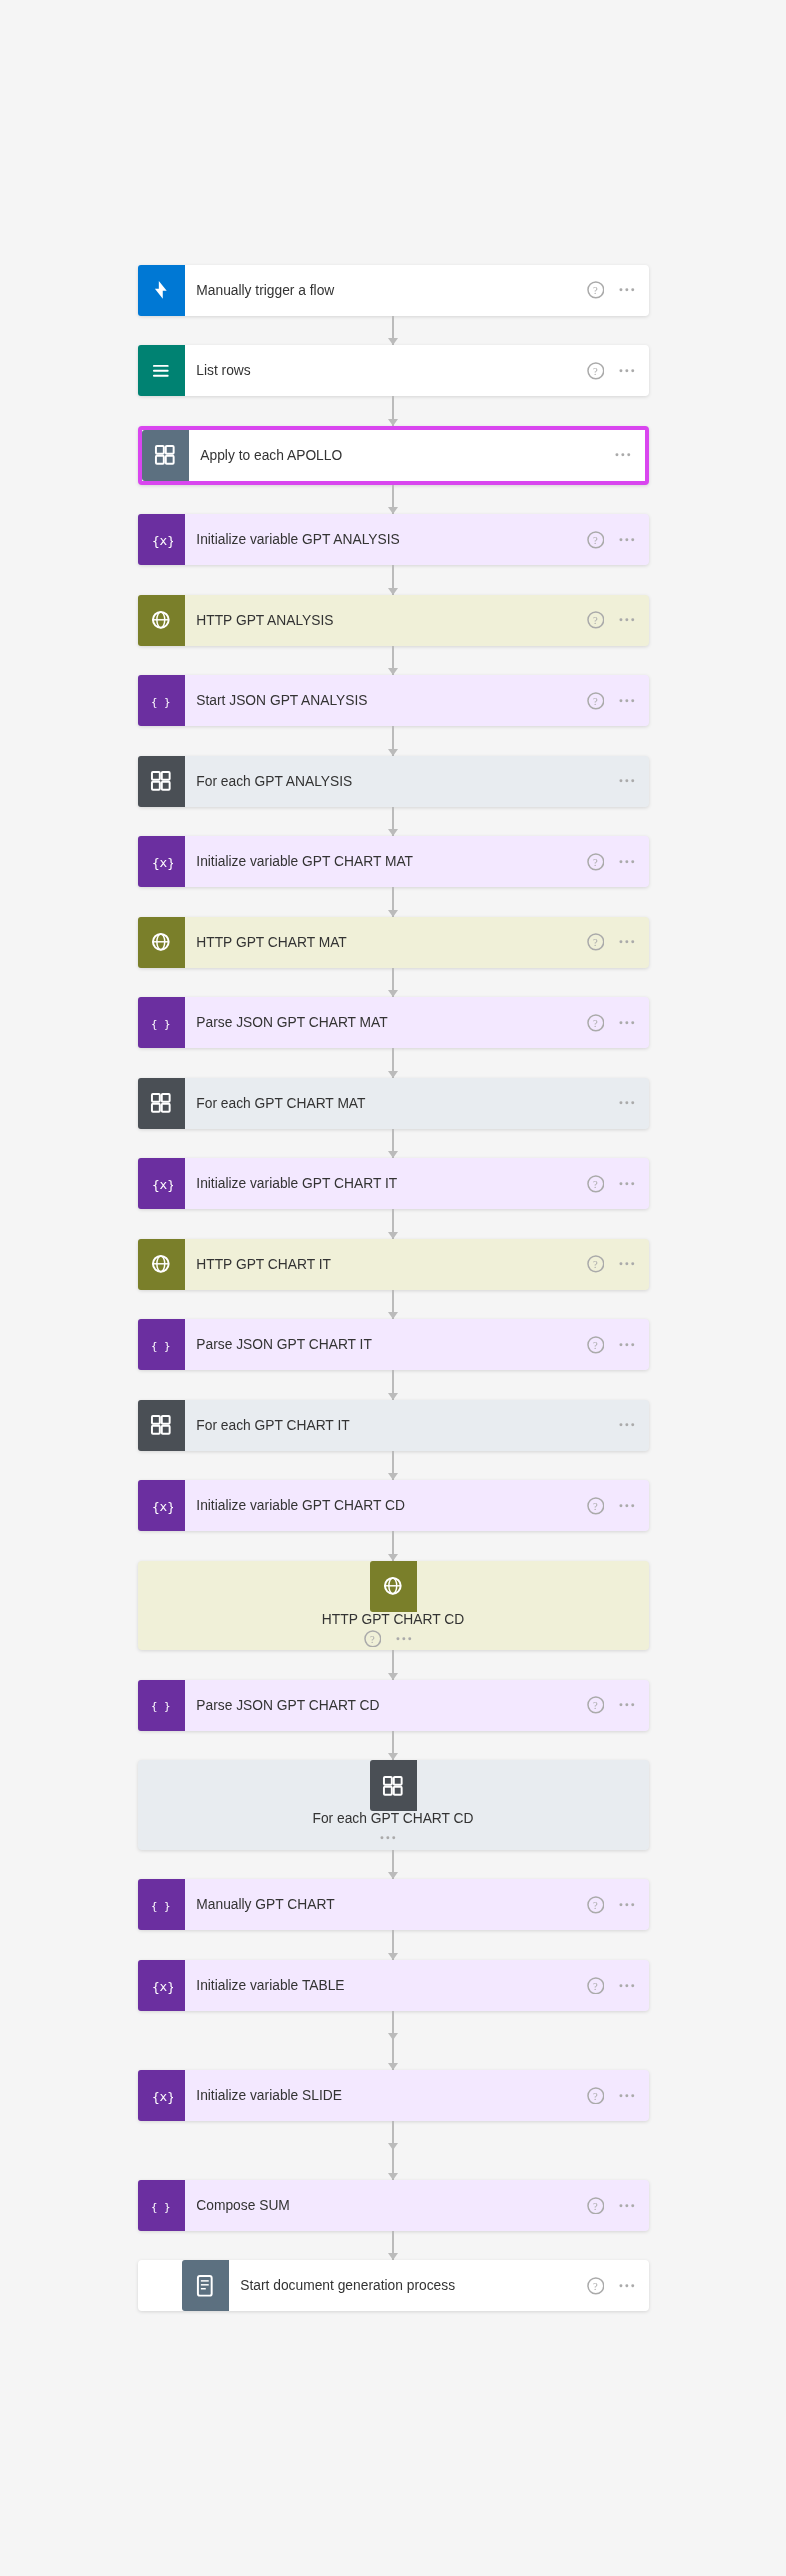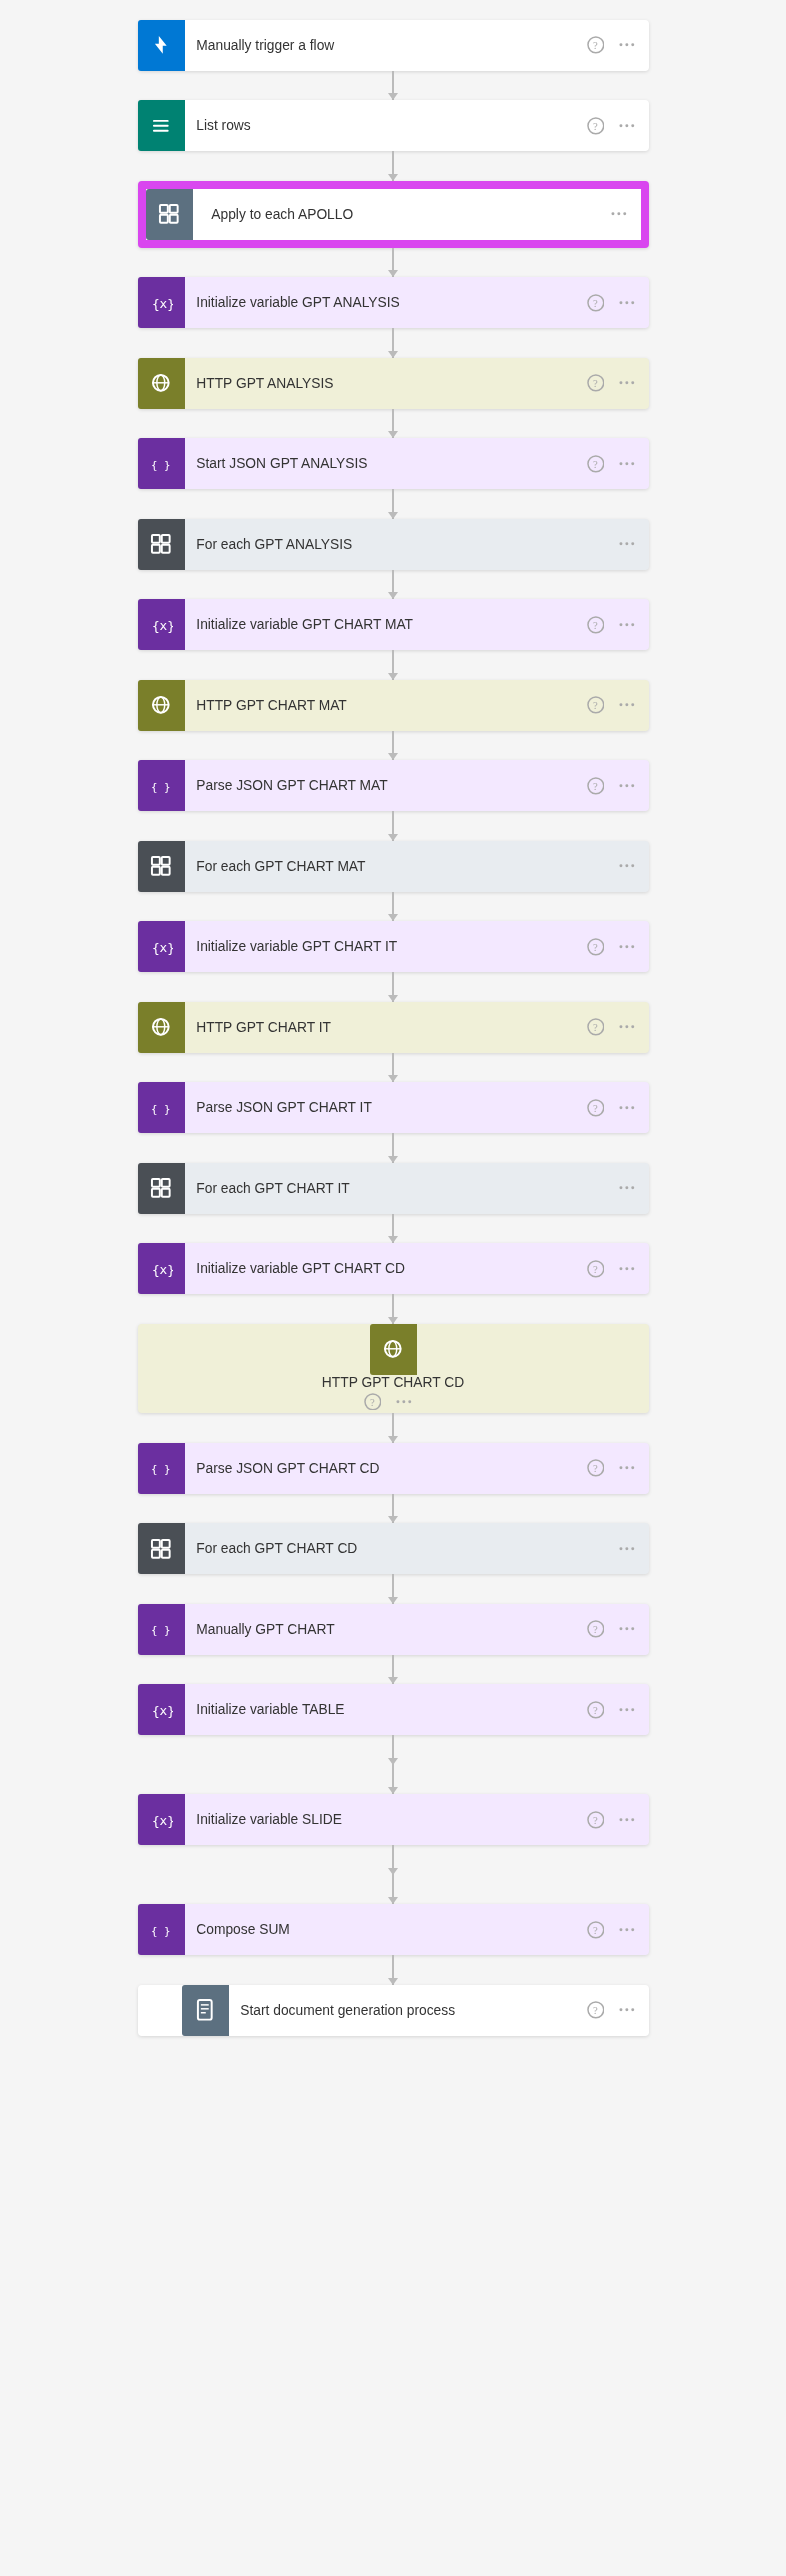--- a/index.html
+++ b/index.html
@@ -10,35 +10,35 @@
       min-height: 2576px;
       display: flex;
       justify-content: center;
       padding: 19.7px 0;
     }
     .flow-container {
       width: 511px;
       display: flex;
       flex-direction: column;
       align-items: center;
+      justify-content: center;
     }
     .step-card {
       width: 100%;
       background: #fff;
       border-radius: 3.9px;
       display: flex;
       align-items: center;
       padding: 0;
       box-shadow: 0 1px 3.9px rgba(0,0,0,0.13);
       position: relative;
       min-height: 51px;
     }
     .step-card.highlighted {
-      border: 8px solid #d946ef;
-      gap: 7px;
+      border: 4px solid #d946ef;
     }
     .step-icon {
       width: 47px;
       min-width: 47px;
       height: 51px;
       display: flex;
       align-items: center;
       justify-content: center;
       border-radius: 2.9px 0 0 2.9px;
       flex-shrink: 0;
@@ -528,21 +528,21 @@
         <button class="step-more">
           <svg width="17.7" height="17.7" viewBox="0 0 18 18">
             <circle cx="3" cy="9" r="1.5" fill="#aaa"></circle>
             <circle cx="9" cy="9" r="1.5" fill="#aaa"></circle>
             <circle cx="15" cy="9" r="1.5" fill="#aaa"></circle>
           </svg>
         </button>
       </div>
     </div>
     <div class="connector"></div>
-    <div class="step-card" style="background: rgb(232, 236, 240);">
+    <div class="step-card" style="background: rgb(232, 236, 240); flex-direction: column;">
       <div class="step-icon" style="background: rgb(74, 79, 85);">
         <svg viewBox="0 0 24 24" fill="none">
           <rect x="3" y="3" width="8" height="8" rx="1" stroke="#fff" stroke-width="2" fill="none"></rect>
           <rect x="13" y="3" width="8" height="8" rx="1" stroke="#fff" stroke-width="2" fill="none"></rect>
           <rect x="3" y="13" width="8" height="8" rx="1" stroke="#fff" stroke-width="2" fill="none"></rect>
           <rect x="13" y="13" width="8" height="8" rx="1" stroke="#fff" stroke-width="2" fill="none"></rect>
         </svg>
       </div>
       <span class="step-label">For each GPT CHART CD</span>
       <div class="step-actions">

